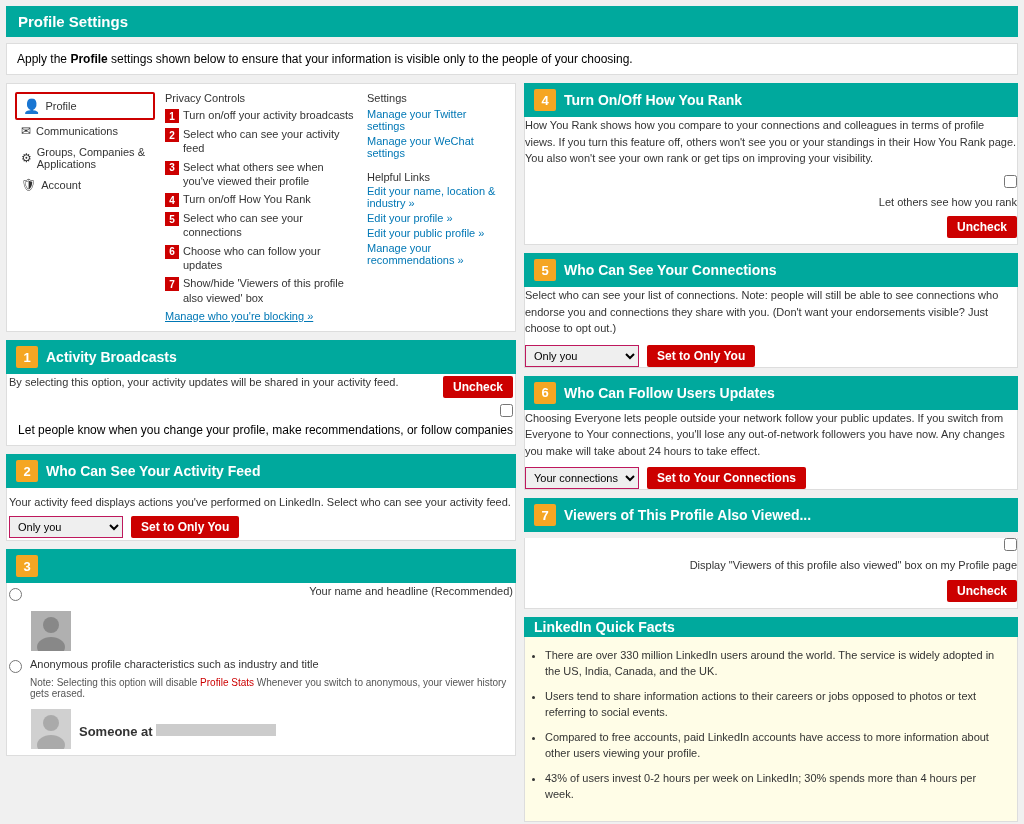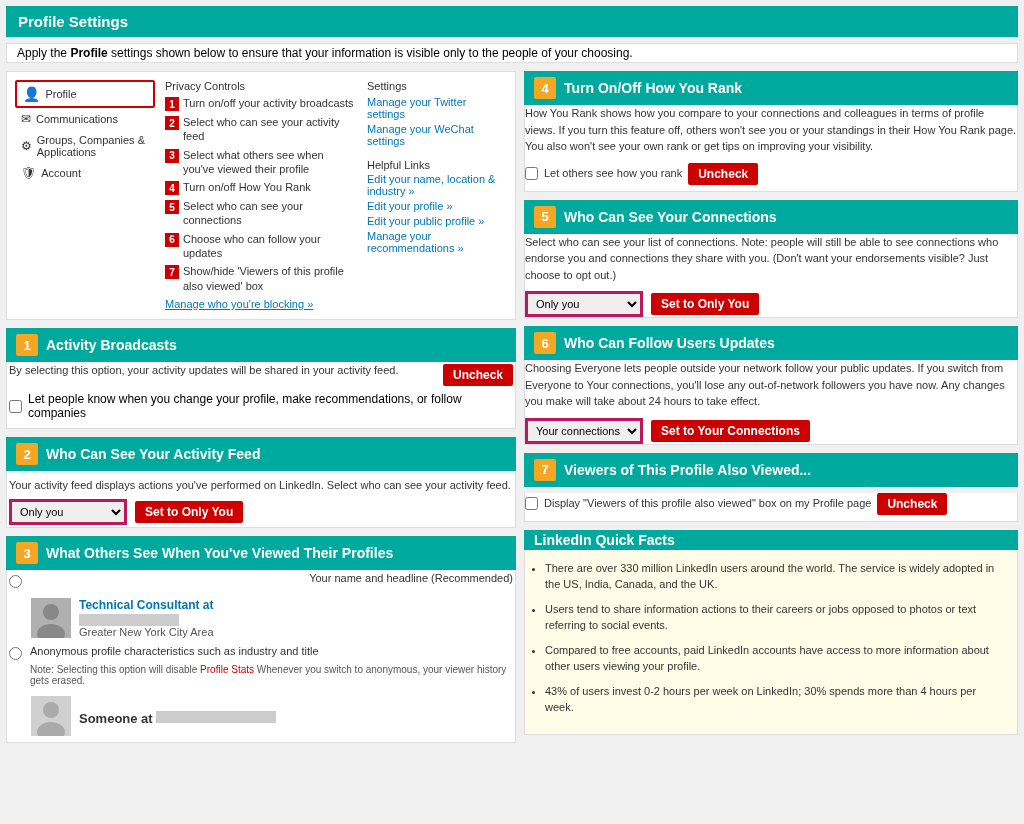--- a/index.html
+++ b/index.html
@@ -11,21 +11,21 @@
       background: #00a99d;
       color: white;
       font-size: 15px;
       font-weight: bold;
       padding: 7px 12px;
       margin-bottom: 6px;
     }
 
     .intro-text {
       background: white;
-      padding: 2px 10px;
+      padding: 8px 10px;
       margin-bottom: 8px;
       font-size: 12px;
       border: 1px solid #ddd;
     }
     .intro-text b { font-weight: bold; }
 
     .two-col { display: flex; gap: 8px; }
     .left-col { width: 510px; flex-shrink: 0; }
     .right-col { flex: 1; }
 
@@ -122,23 +122,24 @@
       padding: 4px 10px;
       font-size: 12px;
       font-weight: bold;
       cursor: pointer;
       border-radius: 2px;
     }
 
     
     .checkbox-row {
       display: flex;
-      align-items: center;
+      align-items: flex-end;
       gap: 6px;
       margin: 6px 0;
+      flex-direction: column;
     }
     .checkbox-row input[type="checkbox"] { width: 13px; height: 13px; }
 
     
     .activity-header-row {
       display: flex;
       justify-content: space-between;
       align-items: flex-start;
     }
     .activity-desc { font-size: 11px; color: #333; flex: 1; margin-right: 10px; }
@@ -147,21 +148,21 @@
     
     .dropdown-row {
       display: flex;
       align-items: center;
       gap: 8px;
       margin-top: 8px;
     }
     select {
       font-size: 11px;
       padding: 3px 4px;
-      border: 3px solid #be185d;
+      border: 1px solid #be185d;
     }
 
     
     .radio-item { display: flex; align-items: flex-start; gap: 8px; margin-bottom: 10px; justify-content: space-between; }
     .radio-item input[type="radio"] { margin-top: 3px; flex-shrink: 0; }
     .radio-label { font-size: 11px; color: #333; }
 
     .profile-card {
       display: flex;
       align-items: center;
@@ -350,40 +351,34 @@
               <option>Everyone</option>
             </select>
             <button class="btn-red">Set to Only You</button>
           </div>
         </div>
       </div>
 
       <div class="section-wrapper">
         <div class="section-header">
           <div class="section-num">3</div>
-          <span class="section-title">What Others See When You've Viewed Their Profiles</span>
         </div>
         <div class="section-body">
 
           <div class="radio-item">
             <input type="radio" name="profile-view" style="">
             <span class="radio-label">Your name and headline (Recommended)</span>
           </div>
           <div class="profile-card">
             <div class="profile-thumb">
               <svg width="40" height="40" viewBox="0 0 40 40">
                 <rect width="40" height="40" fill="#b0b0b0"></rect>
                 <circle cx="20" cy="14" r="8" fill="#888"></circle>
                 <ellipse cx="20" cy="36" rx="14" ry="10" fill="#888"></ellipse>
               </svg>
-            </div>
-            <div class="profile-info">
-              <strong>Technical Consultant at</strong>
-              <div style="background:#ccc;height:12px;width:100px;margin-top:2px;"></div>
-              <div>Greater New York City Area</div>
             </div>
           </div>
 
           <div class="radio-item" style="margin-top:6px;">
             <input type="radio" name="profile-view" style="">
             <div>
               <span class="radio-label">Anonymous profile characteristics such as industry and title</span>
               <div class="note-text" style="font-size:10px;color:#555;">
                 <span>Note: Selecting this option will disable </span><a href="#" class="note-link">Profile Stats</a><span> Whenever you switch to anonymous, your viewer history gets erased.</span>
               </div>

